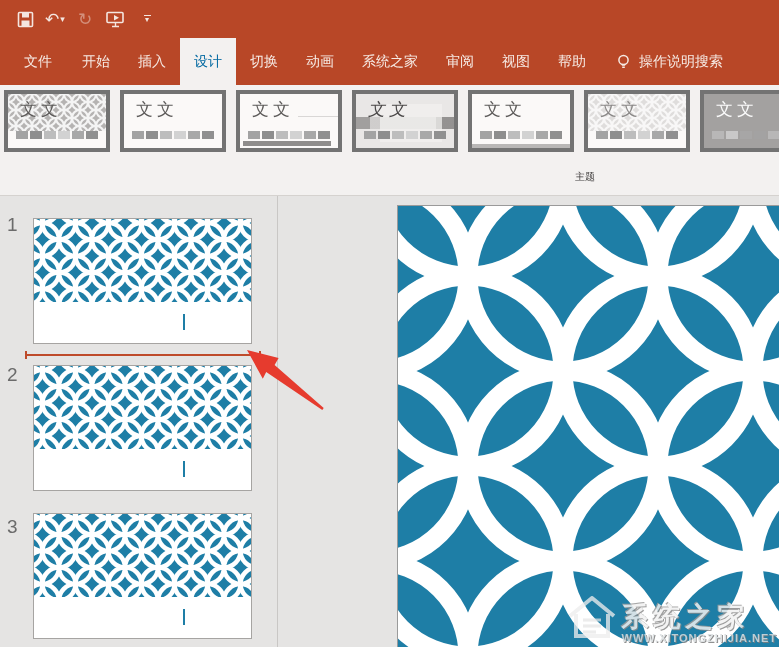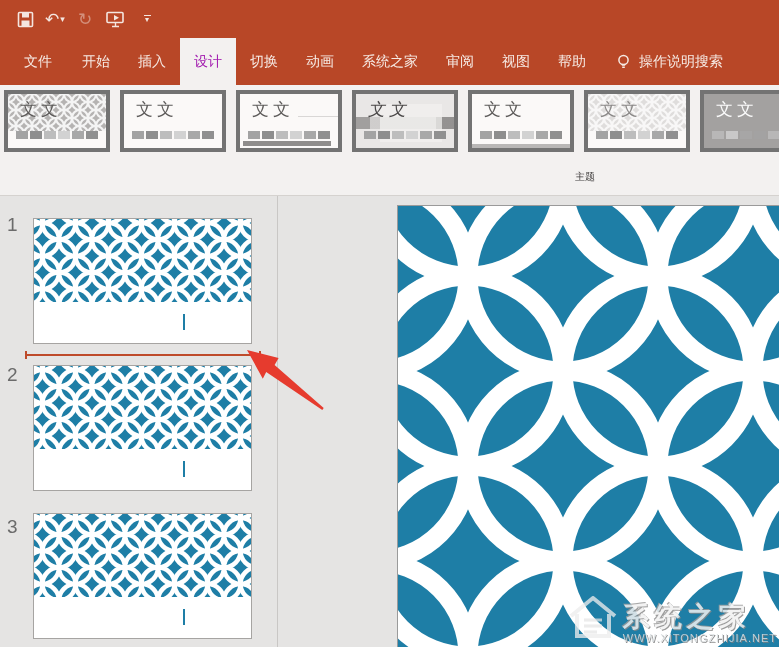--- a/index.html
+++ b/index.html
@@ -14,21 +14,21 @@
   .qat-caret { font-size:9px; color:#F4E6E0; margin-left:1px; }
   .qat-btn.dim { opacity:.45; }
   .qat-dd { display:flex; flex-direction:column; align-items:center; width:18px; margin-left:8px; color:#F4E6E0; }
   .qat-dd .bar { width:7px; border-top:1px solid #F4E6E0; margin-bottom:1px; }
   .qat-dd .car { font-size:8px; line-height:6px; }
 
   
   .tabbar { height:47px; background:#B84727; display:flex; align-items:stretch; padding-left:8px;text-align:center; }
   .tab { display:flex; align-items:center; padding:0 14px; color:#F6EAE4; font-size:14px; cursor:default; white-space:nowrap; }
   .tab.first { padding:0 16px; }
-  .tab.active { background:#F3F1F0; color:#a21caf; }
+  .tab.active { background:#F3F1F0; color:#0369a1; }
   .tab-search { display:flex; align-items:center; margin-left:16px; color:#F6EAE4; font-size:14px; gap:8px; }
   .bulb svg { display:block; }
 
   
   .ribbon { position:relative; height:111px; background:#F3F1F0; border-bottom:1px solid #D5D2CF; }
   .themes-row { position:absolute; top:5px; left:4px; display:flex; gap:10px; }
   .theme-thumb { position:relative; width:106px; height:62px; background:#FBF9F8; border:4px solid #737373; overflow:hidden; flex:0 0 auto; }
   .theme-text { position:absolute; top:4px; left:12px; font-size:17px; color:#5d5b5a; letter-spacing:4px; }
   .swatches { position:absolute; left:8px; bottom:9px; display:flex; gap:2px; }
   .swatches i { display:block; width:12px; height:8px; }
@@ -62,21 +62,21 @@
   .insert-line::before { left:0; } .insert-line::after { right:0; }
 
   .slide-canvas { position:absolute; left:397px; top:9px; width:382px; height:442px; border-top:1px solid #9a9a9a; border-left:1px solid #9a9a9a; background:#1E7EA6; }
   .slide-canvas svg { display:block; }
 
   
   .watermark { position:absolute; right:2px; bottom:3px; display:flex; align-items:center; opacity:.85; pointer-events:none; }
   .wm-house { margin-right:4px; }
   .wm-texts { display:flex; flex-direction:column; align-items:flex-start; }
   .wm-name { font-size:27px; font-weight:bold; color:#f2f2f2; letter-spacing:5px; text-shadow:1px 1px 0 #8a8a8a, -1px -1px 0 #9a9a9a; line-height:30px; white-space:nowrap;margin-top:12px; }
-  .wm-url { font-size:11px; font-weight:normal; color:#d9dee0; letter-spacing:1px; text-shadow:1px 1px 0 #7d7d7d; white-space:nowrap; }
+  .wm-url { font-size:11px; font-weight:bold; color:#d9dee0; letter-spacing:1px; text-shadow:1px 1px 0 #7d7d7d; white-space:nowrap; }
 
   
   .overlay { position:absolute; inset:0; pointer-events:none; }
 </style>
 </head>
 <body>
 
 <div class="app">
 
   <svg width="0" height="0" style="position:absolute" aria-hidden="true">

